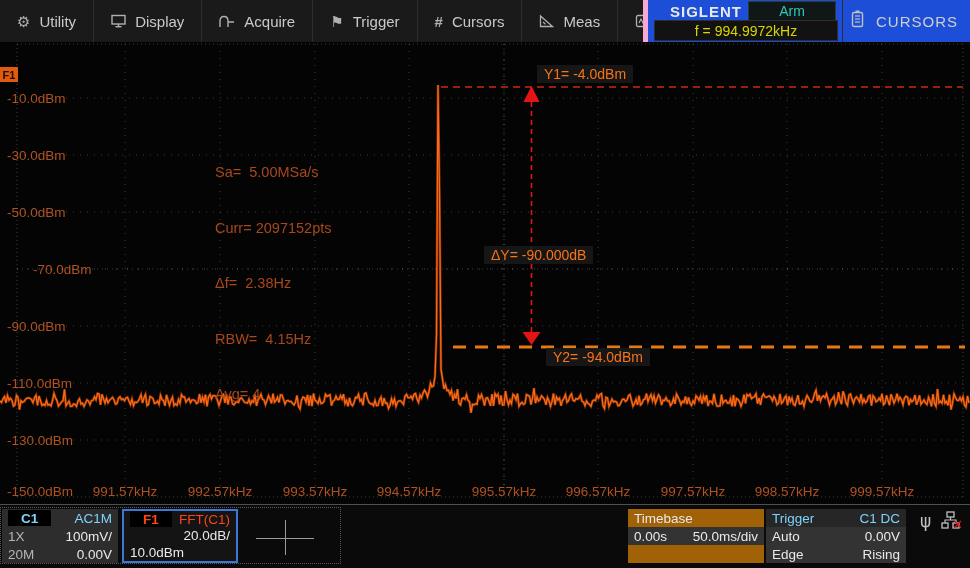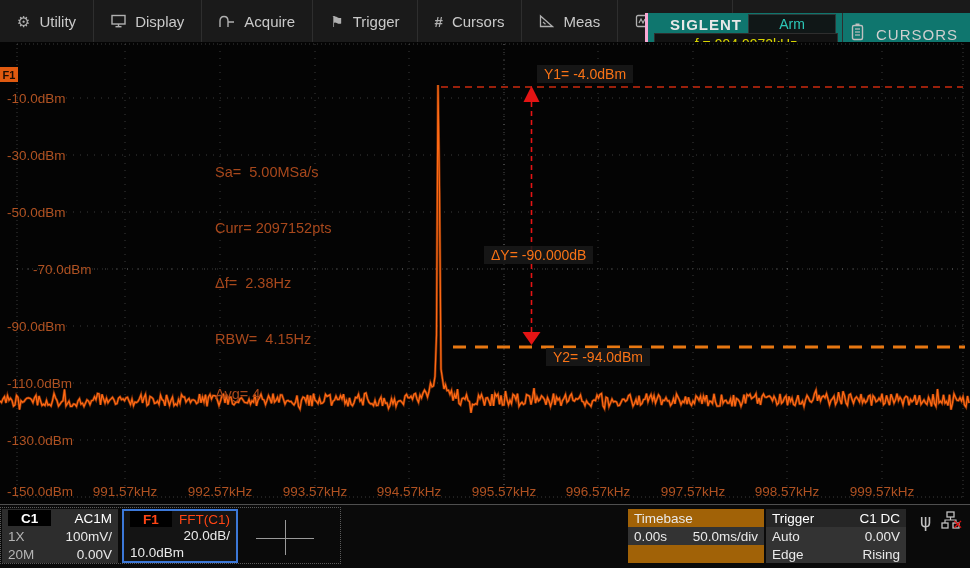--- a/index.html
+++ b/index.html
@@ -4,21 +4,21 @@
 <style>
   html,body{margin:0;padding:0;background:#000;}
   body{width:970px;height:568px;position:relative;overflow:hidden;
        font-family:"Liberation Sans","DejaVu Sans",sans-serif;-webkit-font-smoothing:antialiased;}
 
   
   .menubar{position:absolute;left:0;top:0;width:970px;height:42px;background:#1a1a1a;display:flex;align-items:stretch;}
   .menu-item{display:flex;align-items:center;gap:9px;padding:0 17px;border-right:1px solid #2e2e2e;
              color:#c9c9c9;font-size:15px;cursor:default;}
   .menu-item .mi{color:#b0b0b0;font-size:15px;line-height:1;display:flex;align-items:center;}
-  .hdr-right{position:absolute;right:0;top:13px;width:322px;height:42px;background:#0f766e;border-left:3px solid #f9a8d4;}
+  .hdr-right{position:absolute;right:0;top:0;width:322px;height:42px;background:#1d4ed8;border-left:5px solid #f9a8d4;}
   .brand{position:absolute;left:22px;top:3px;width:86px;color:#e8e8e8;font-weight:bold;font-size:15px;letter-spacing:1px;}
   .arm-box{position:absolute;left:100px;top:1px;width:86px;height:18px;background:#101717;border:1px solid #2c3a3a;
            color:#2cc8b8;font-size:14px;display:flex;align-items:center;justify-content:center;}
   .freq-box{position:absolute;left:6px;top:20px;width:182px;height:19px;background:#121212;border:1px solid #2e2e2e;
             color:#d8d500;font-size:14px;display:flex;align-items:center;justify-content:center;}
   .cursors-panel{position:absolute;right:0;top:0;width:128px;height:42px;border-left:1px solid #2e2e2e;
                  display:flex;align-items:center;gap:12px;padding-left:8px;box-sizing:border-box;}
   .cursors-panel .label{color:#cfcfcf;font-size:15px;letter-spacing:1px;}
 
   
@@ -31,21 +31,21 @@
   .info-block{position:absolute;left:215px;top:84px;color:#a8481c;font-size:14.5px;line-height:18.5px;white-space:pre;}
   .cursor-label{position:absolute;background:rgba(26,26,26,.85);color:#f97316;font-size:14px;
                 padding:1px 7px;white-space:nowrap;}
 
   
   .bottombar{position:absolute;left:0;top:504px;width:970px;height:64px;background:#0a0a0a;border-top:1px solid #4f4f4f;box-sizing:border-box;}
   .sel-rect{position:absolute;left:0;top:2px;width:341px;height:57px;border:1px dotted #5a5a5a;box-sizing:border-box;}
   .panel{position:absolute;top:4px;height:54px;background:#2d2d2d;font-size:13.5px;color:#e6e6e6;}
   .prow{height:18px;display:flex;align-items:center;justify-content:space-between;padding:0 6px;box-sizing:border-box;}
   .badge{background:#000;padding:0 13px;height:16px;display:flex;align-items:center;justify-content:center;font-weight:bold;}
-  .yellow{color:#ffffff;} .gray{color:#b5b5b5;} .orange-red{color:#ff4514;} .white{color:#e9e9e9;}
+  .yellow{color:#7dd3fc;} .gray{color:#b5b5b5;} .orange-red{color:#ff4514;} .white{color:#e9e9e9;}
   .panel-c1{left:2px;width:116px;}
   .panel-f1{left:122px;width:116px;background:#141414;border:2px solid #3c78d8;box-sizing:border-box;}
   .panel-f1 .prow{height:16.6px;}
   .panel-tb{left:628px;width:136px;background:#a16207;}
   .panel-tr{left:766px;width:140px;background:#262626;}
   .panel-tb .r23,.panel-tr .r23{background:#333333;}
   .crosshair{position:absolute;left:244px;top:12px;width:86px;height:42px;}
   .crosshair .h{position:absolute;left:12px;top:21px;width:58px;height:1px;background:#9a9a9a;}
   .crosshair .v{position:absolute;left:41px;top:3px;width:1px;height:35px;background:#9a9a9a;}
   .status-icons{position:absolute;left:920px;top:6px;display:flex;gap:10px;align-items:center;color:#c0c0c0;}

